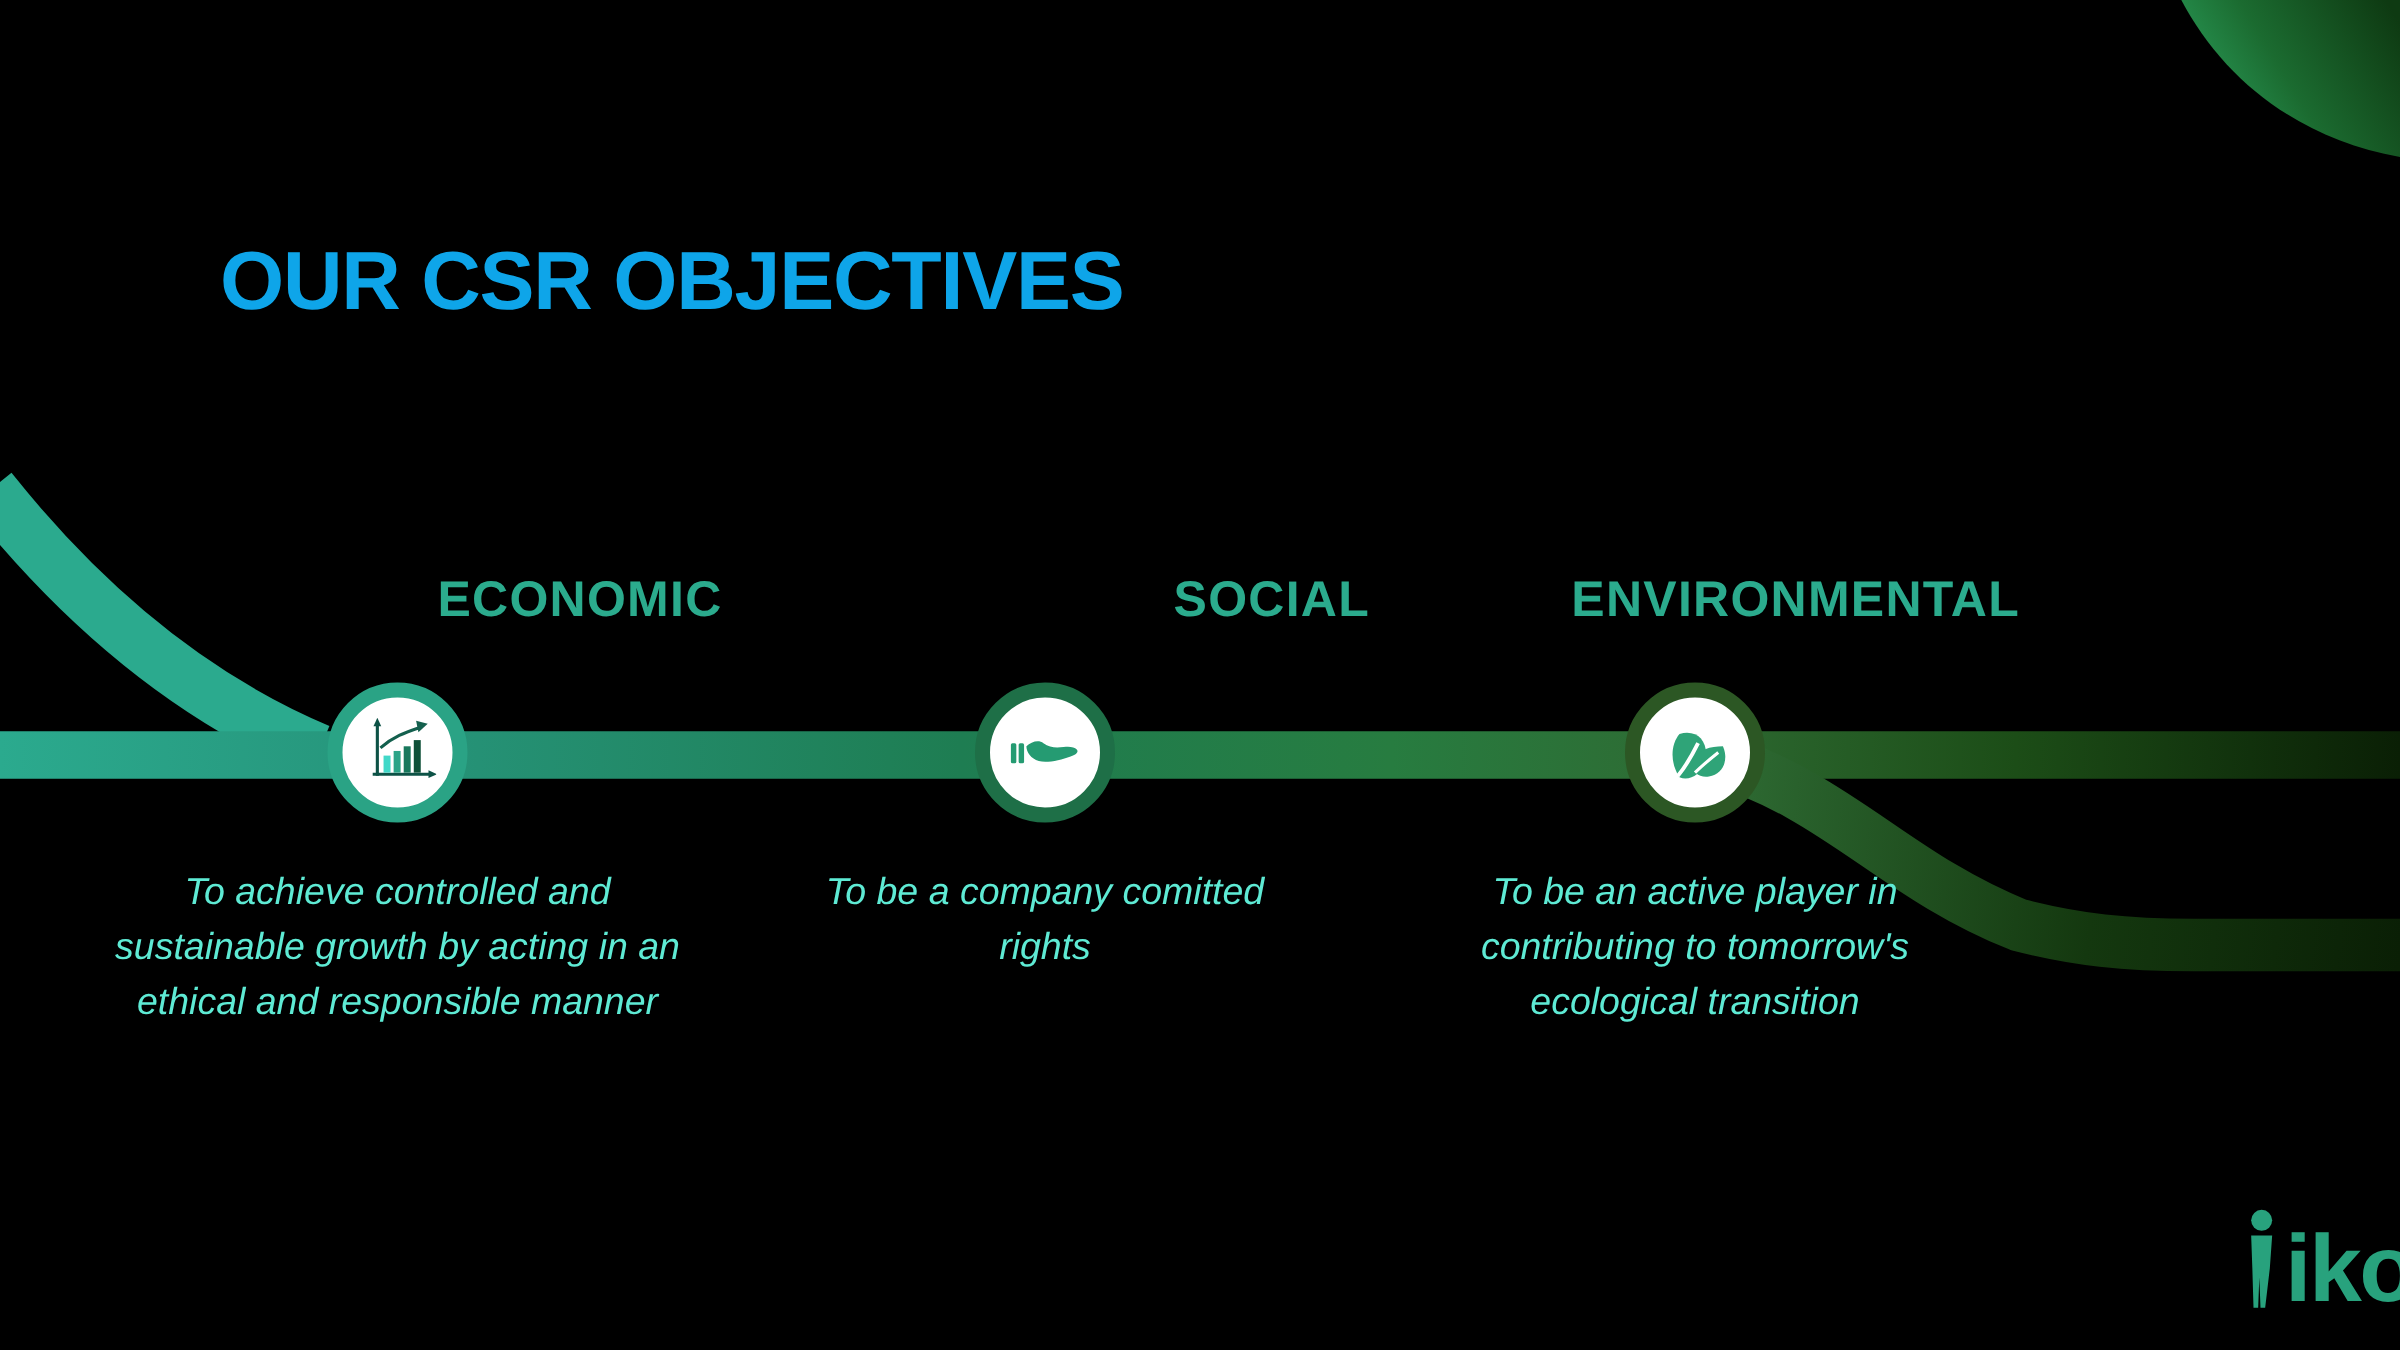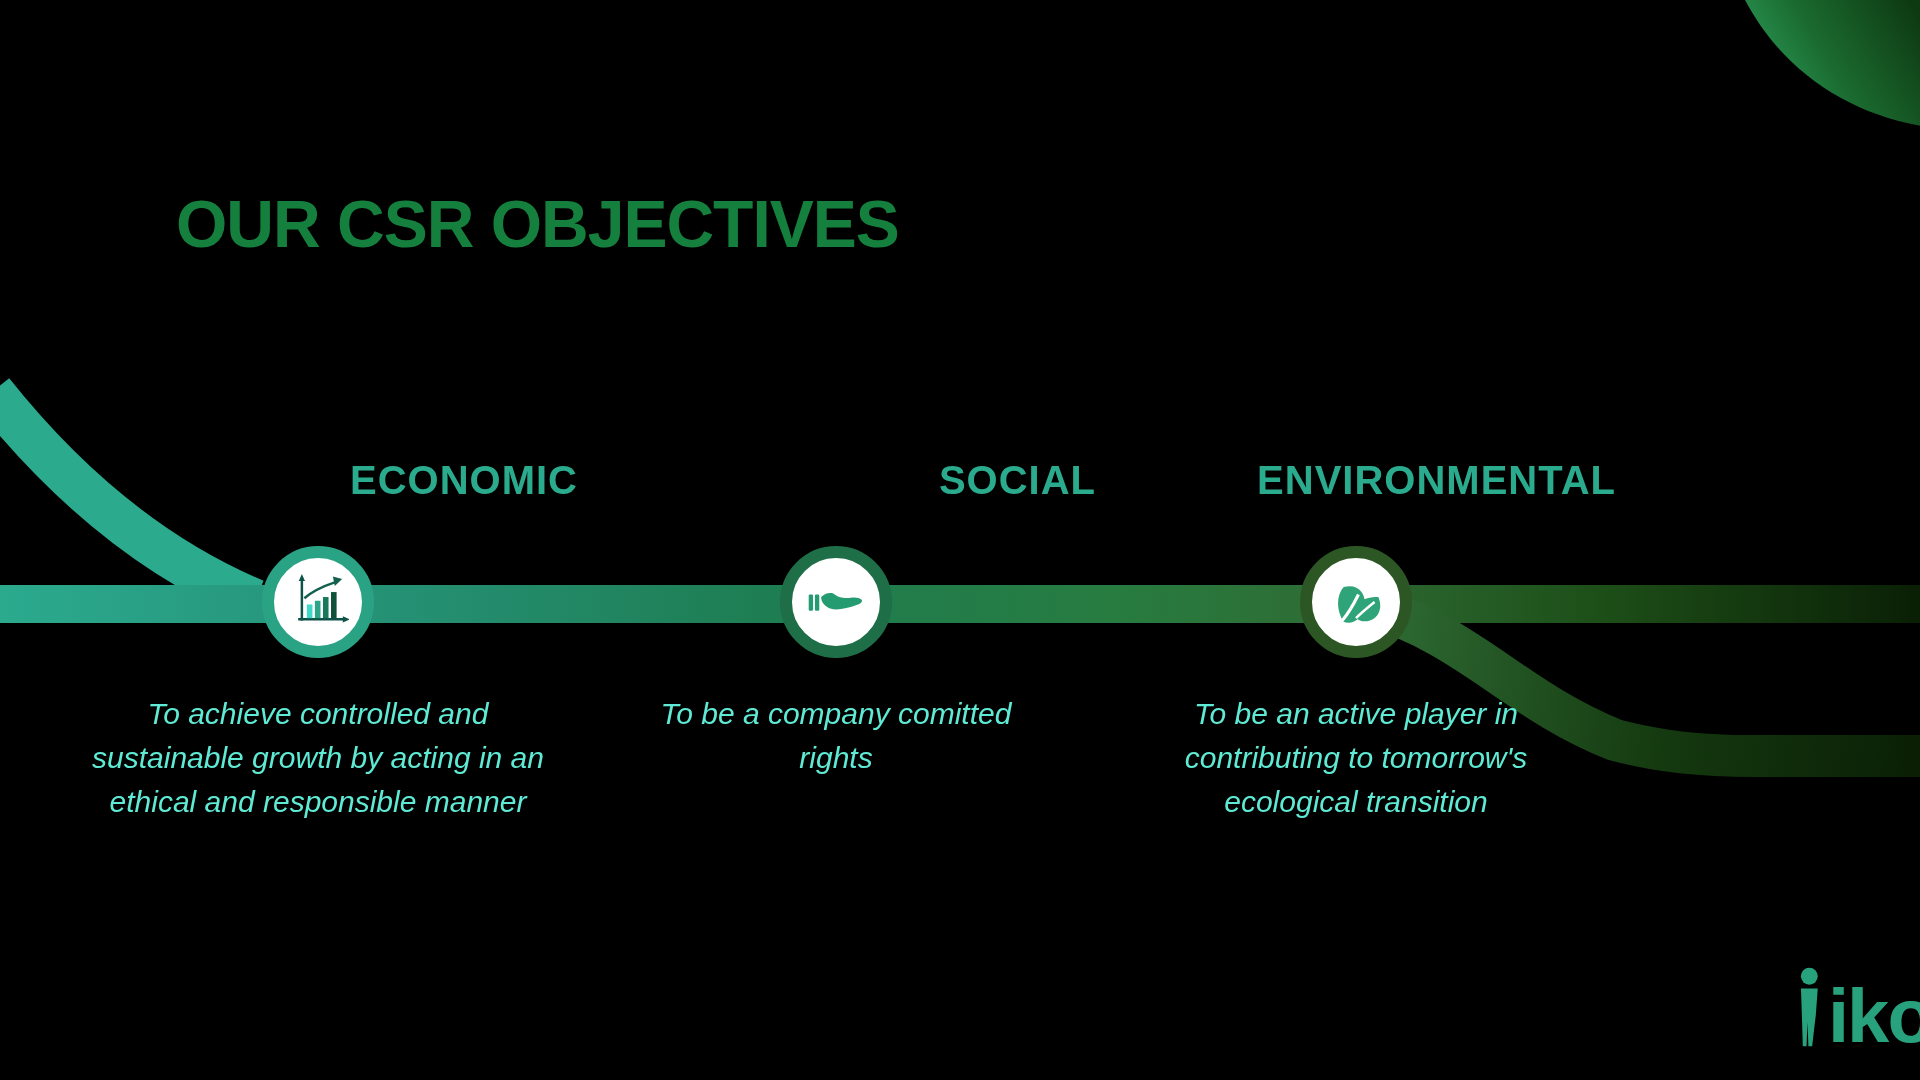--- a/index.html
+++ b/index.html
@@ -4,21 +4,21 @@
 <style>
   html,body{margin:0;padding:0;background:#000;}
   #stage{
     position:relative;width:1920px;height:1080px;overflow:hidden;
     background:#000;font-family:"Liberation Sans",sans-serif;
   }
   #decor{position:absolute;left:0;top:0;width:1920px;height:1080px;}
   .title{
     position:absolute;left:176px;top:186px;
     font-size:66px;font-weight:bold;letter-spacing:-1px;
-    color:#15803d;white-space:nowrap;
+    color:#0ea5e9;white-space:nowrap;
   }
   .section{position:absolute;top:440px;width:520px;height:430px;}
   .section.eco{left:58px;}
   .section.soc{left:576px;}
   .section.env{left:1096px;}
   .sec-label{
     position:absolute;top:18px;left:0;width:100%;text-align:right;
     font-size:40px;font-weight:bold;letter-spacing:1px;color:#2BAB8D;
     white-space:nowrap;
   }

